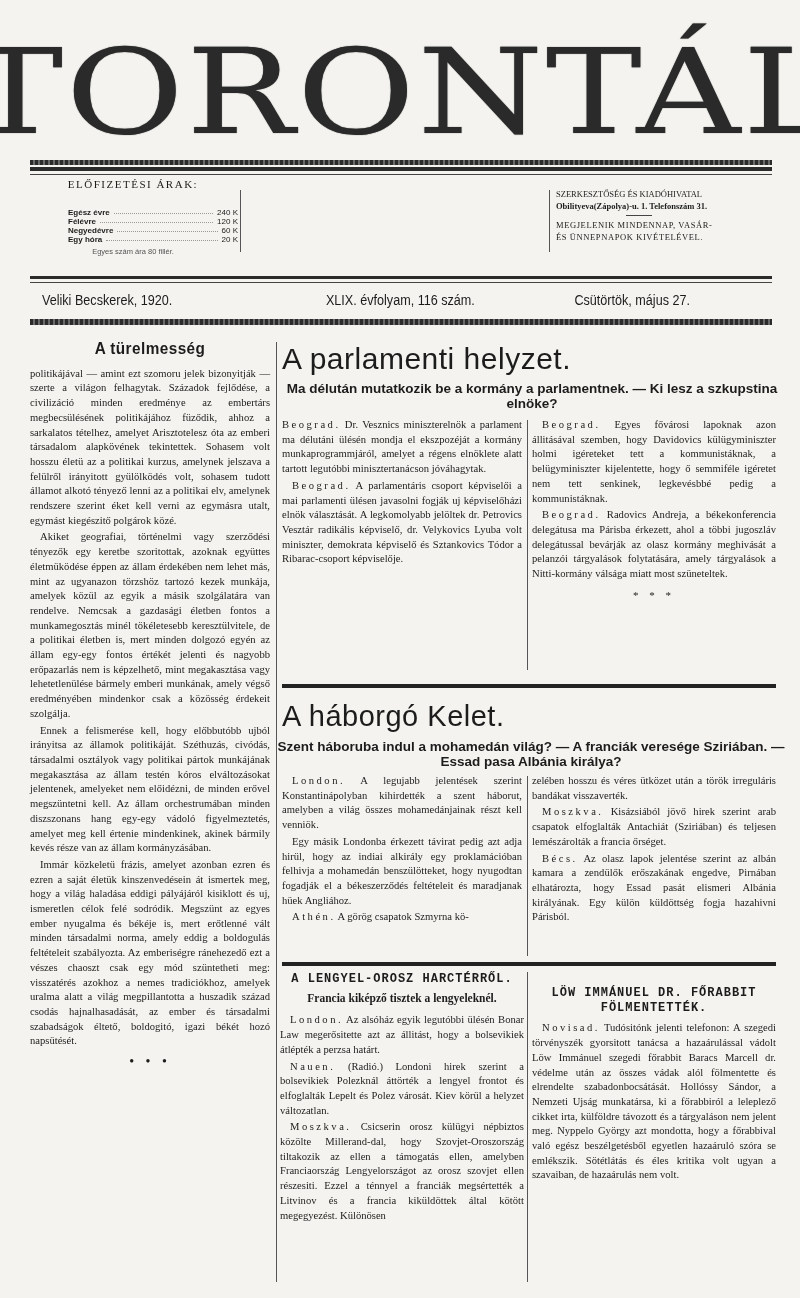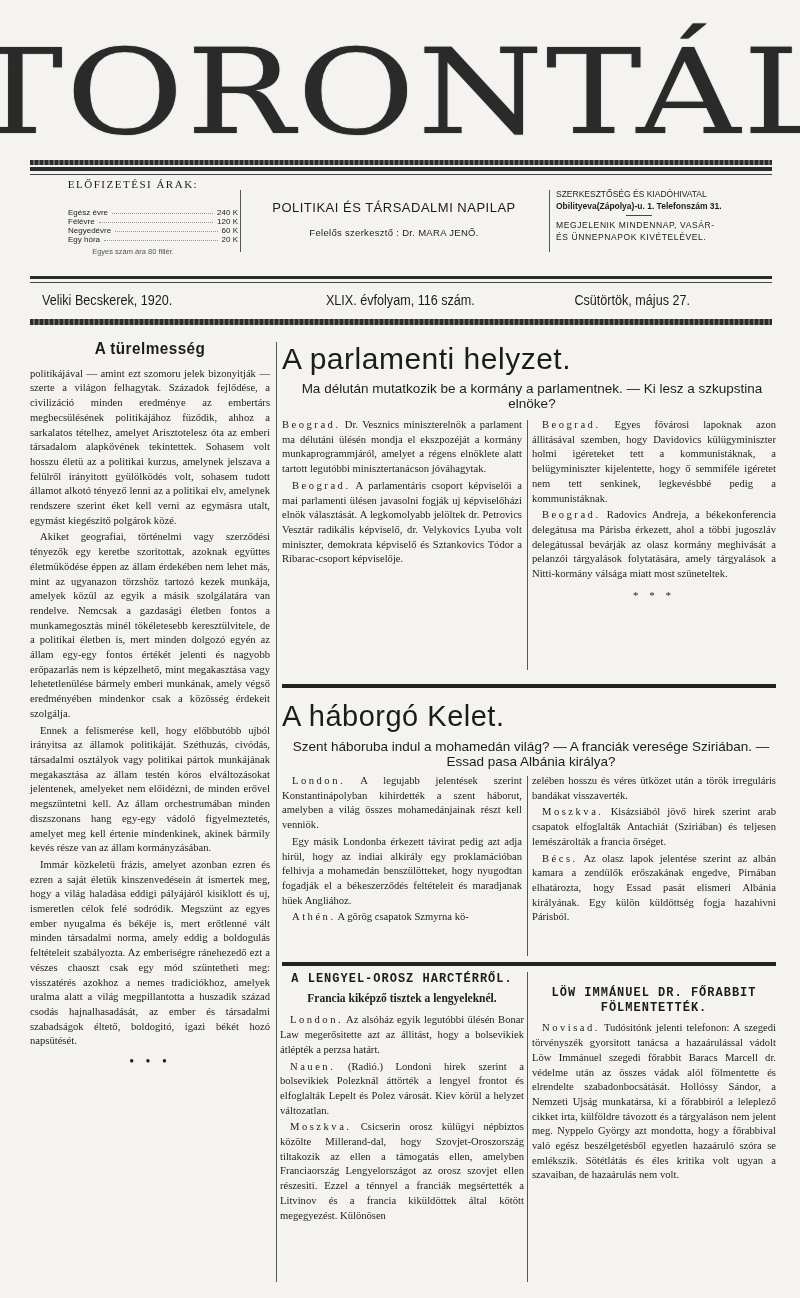--- a/index.html
+++ b/index.html
@@ -35,28 +35,28 @@
   .rule-wavy {
     position: absolute; left: 30px; width: 742px; height: 5px;
     background: repeating-linear-gradient(90deg, #2b2b2b 0 3px, #6a6a6a 3px 5px);
   }
 
   
   .info { position: absolute; top: 178px; height: 85px; }
   .prices { left: 28px; width: 210px; font-size: 9px; }
   .prices-title { text-align: center; font-size: 11px; letter-spacing: 1.5px; margin-bottom: 18px; }
   .price-row { display: flex; justify-content: space-between; line-height: 9px; font-family: "Liberation Sans", sans-serif; font-size: 8px; }
-  .price-row .lbl { font-weight: normal; padding-left: 40px; }
+  .price-row .lbl { font-weight: bold; padding-left: 40px; }
   .price-row .dots { flex: 1; border-bottom: 1px dotted #999; margin: 0 4px 3px 4px; }
   .single-price { text-align: center; font-size: 7.5px; color: #555; margin-top: 3px; font-family: "Liberation Sans", sans-serif; }
   .vline { position: absolute; width: 1px; background: #555; }
   .subtitle-box { left: 244px; width: 300px; text-align: center; }
   .subtitle-main { font-family: "Liberation Sans", sans-serif; font-size: 13px; letter-spacing: 0.5px; margin-top: 22px; }
   .editor { font-family: "Liberation Sans", sans-serif; font-size: 9.5px; margin-top: 12px; letter-spacing: 0.3px; }
-  .office { left: 556px; width: 230px; font-family: Liberation Sans, sans-serif; font-size: 8.5px; line-height: 12px; }
+  .office { left: 556px; width: 230px; font-family: Liberation Serif, serif; font-size: 8.5px; line-height: 12px; }
   .office .small-rule { width: 26px; height: 1px; background: #444; margin: 3px auto 3px 70px; }
 
   
   .dateline {
     position: absolute; top: 290px; left: 42px; width: 720px; height: 20px;
     display: flex; justify-content: space-between; align-items: center;
     font-family: "Liberation Sans", sans-serif; font-size: 14px;
     transform: scaleX(0.9); transform-origin: left;
   }
   .dateline span { white-space: nowrap; }
@@ -73,21 +73,21 @@
     transform: scaleX(0.9);
   }
   .stars { text-align: center; font-size: 14px; letter-spacing: 4px; margin-top: 6px; }
 
   .headline-big {
     position: absolute; text-align: left; font-family: "Liberation Sans", sans-serif;
     font-size: 30px; letter-spacing: 0.5px;
   }
   .deck {
     position: absolute; text-align: center; font-family: "Liberation Sans", sans-serif;
-    font-size: 13.5px; line-height: 15px; font-weight: normal;
+    font-size: 13.5px; line-height: 15px; font-weight: bold;
   }
   .section-title {
     text-align: center; font-family: Liberation Mono, monospace; font-weight: bold; font-size: 12px; letter-spacing: 1px;
   }
   .section-sub { text-align: center; font-family: "Liberation Serif", serif; font-weight: bold; font-size: 11.5px; margin: 4px 0 8px 0; }
 </style>
 </head>
 <body>
 
 <div class="page">
@@ -118,24 +118,20 @@
     </div>
     <div class="price-row">
       <span class="lbl">Egy hóra</span>
         <span class="dots"></span>
         <span>20 K</span>
     </div>
     <div class="single-price">Egyes szám ára 80 fillér.</div>
   </div>
   <div class="vline" style="left:240px; top:190px; height:62px"></div>
 
-  <div class="info subtitle-box">
-    <div class="subtitle-main">POLITIKAI ÉS TÁRSADALMI NAPILAP</div>
-    <div class="editor">Felelős szerkesztő : Dr. MARA JENŐ.</div>
-  </div>
   <div class="vline" style="left:549px; top:190px; height:62px"></div>
 
   <div class="info office">
     <div style="margin-top:10px">SZERKESZTŐSÉG ÉS KIADÓHIVATAL</div>
     <div style="font-weight:bold">Obilityeva(Zápolya)-u. 1. Telefonszám 31.</div>
     <div class="small-rule"></div>
     <div style="letter-spacing:0.6px">MEGJELENIK MINDENNAP, VASÁR-</div>
     <div style="letter-spacing:0.6px">ÉS ÜNNEPNAPOK KIVÉTELÉVEL.</div>
   </div>
 

